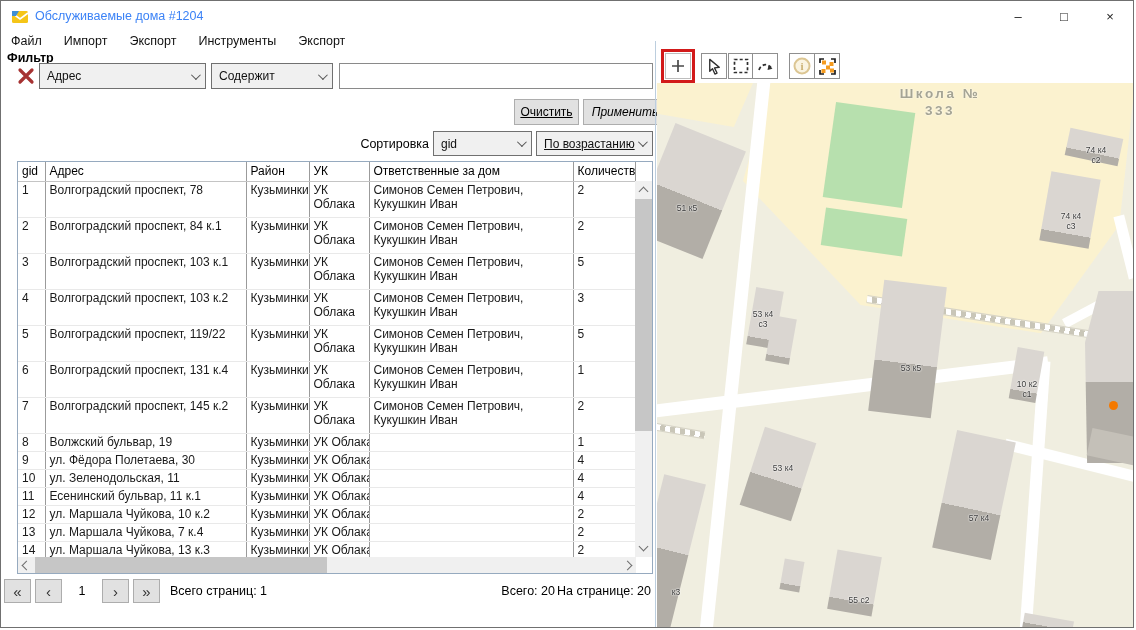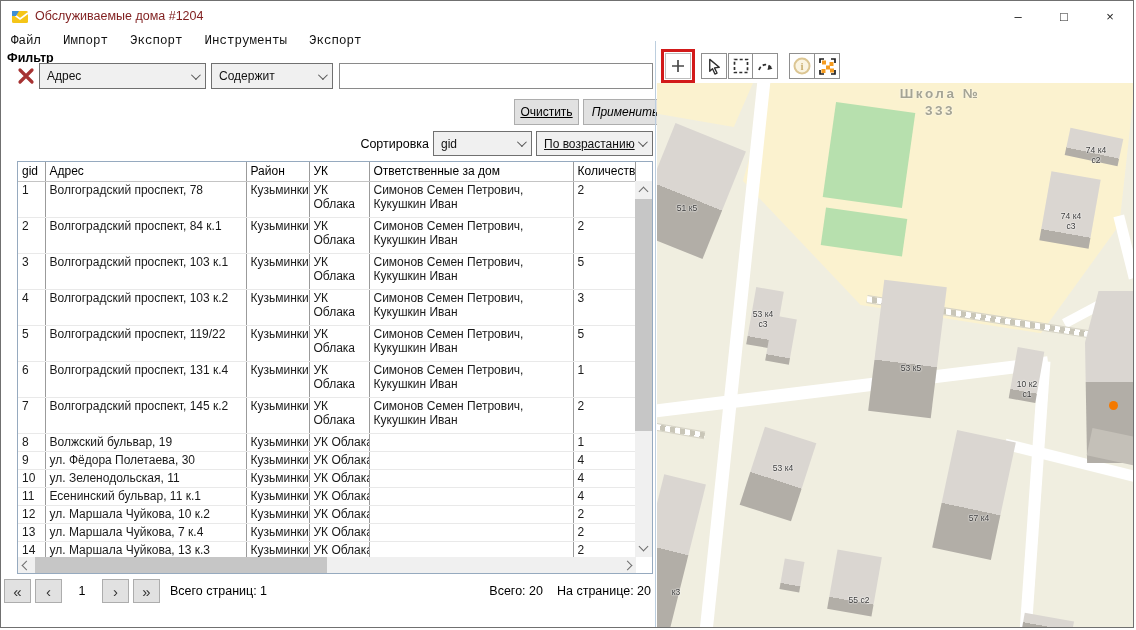--- a/index.html
+++ b/index.html
@@ -2,26 +2,26 @@
 <html><head>
 <meta charset="utf-8">
 <style>
   * { margin:0; padding:0; box-sizing:border-box; }
   html,body { width:1136px; height:630px; background:#fff; font-family:"Liberation Sans", sans-serif; }
   .window { position:relative; width:1134px; height:628px; border:1px solid #707070; background:#fff; overflow:hidden; }
 
   
   .titlebar { position:absolute; left:0; top:0; width:100%; height:30px; background:#fff; }
   .app-icon { position:absolute; left:10px; top:6px; width:18px; height:18px; }
-  .win-title { position:absolute; left:34px; top:8px; font-size:12.5px; color:#7f1d1d; }
+  .win-title { position:absolute; left:34px; top:8px; font-size:12.5px; color:#3b82f6; }
   .win-controls { position:absolute; right:0; top:0; height:30px; display:flex; }
   .win-btn { width:46px; height:30px; display:flex; align-items:center; justify-content:center; font-size:13px; color:#222; }
 
   
-  .menubar { position:absolute; left:0; top:30px; width:100%; height:20px; background:#fff; display:flex; gap:22px; padding-left:10px;font-family:Liberation Mono, monospace; }
+  .menubar { position:absolute; left:0; top:30px; width:100%; height:20px; background:#fff; display:flex; gap:22px; padding-left:10px; }
   .menu-item { font-size:12.5px; color:#111; line-height:20px; }
 
   
   .filter-label { position:absolute; left:6px; top:50px; font-size:12.5px; font-weight:700; color:#000; }
   .icon-x { position:absolute; left:15px; top:65px; width:20px; height:20px; }
   .combo { position:absolute; height:26px; background:#f0f0f0; border:1px solid #707070; display:flex; align-items:center; justify-content:space-between; padding:0 7px; font-size:12px; color:#111; }
   .combo .chev { width:7px; height:7px; border-right:1.4px solid #555; border-bottom:1.4px solid #555; transform:rotate(45deg) translateY(-2px); }
   .combo-field { left:38px; top:62px; width:167px; }
   .combo-op { left:210px; top:62px; width:122px; }
   .filter-input { position:absolute; left:338px; top:62px; width:314px; height:26px; border:1px solid #8a8a8a; background:#fff; font-size:12px; padding:0 6px; }
@@ -51,21 +51,21 @@
   .chev-up { left:5px; top:7px; transform:rotate(45deg); }
   .chev-down { left:5px; bottom:7px; transform:rotate(225deg); }
   .chev-left { left:5px; top:5px; transform:rotate(-45deg); }
   .chev-right { right:5px; top:5px; transform:rotate(135deg); }
 
   
   .pager { position:absolute; left:3px; top:578px; display:flex; align-items:center; gap:4px; }
   .pg-btn { width:27px; height:24px; background:#e1e1e1; border:1px solid #adadad; display:flex; align-items:center; justify-content:center; font-size:15px; color:#333; line-height:1; }
   .pg-num { width:32px; text-align:center; font-size:12.5px; color:#000; }
   .pg-total { margin-left:6px; font-size:12.5px; color:#000; }
-  .totals { position:absolute; right:482px; top:583px; font-size:12.5px; color:#000; display:flex; gap:14px; }
+  .totals { position:absolute; right:482px; top:583px; font-size:12.5px; color:#000; display:flex; gap:2px; }
 
   
   .actions { position:absolute; left:290px; top:602px; display:flex; gap:6px; }
   .actions .btn { height:25px; padding:0 10px; }
   .btn[disabled], .btn.disabled { color:#8f8f8f; background:#ececec; border-color:#bfbfbf; }
   .btn-add { outline:3px solid #d21a1a; }
 
   
   .splitter { position:absolute; left:654px; top:40px; width:1px; height:588px; background:#bccede; }
   .right-panel { position:absolute; left:656px; top:40px; width:478px; height:588px; background:#fff; }

